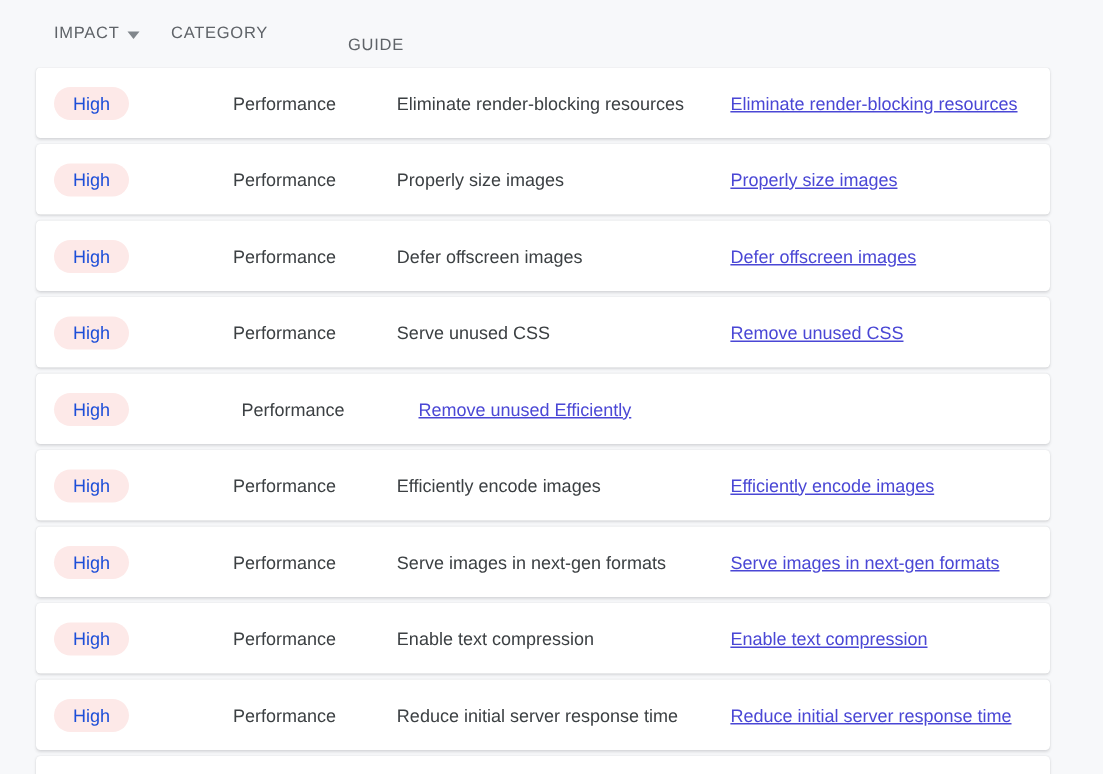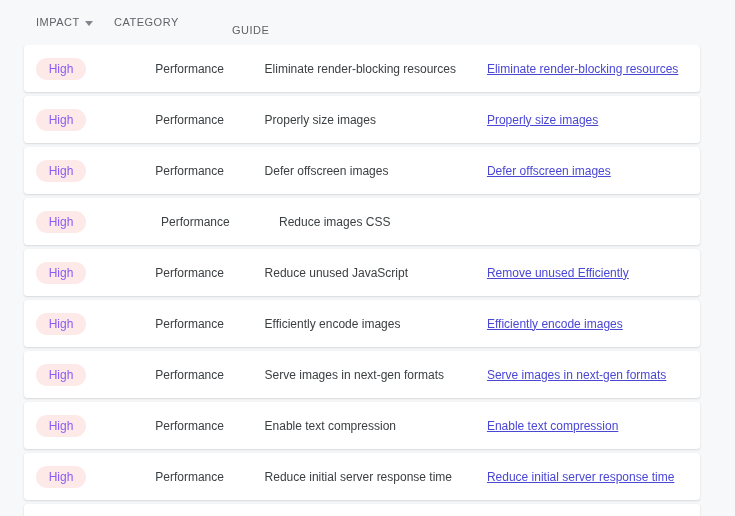--- a/index.html
+++ b/index.html
@@ -85,21 +85,21 @@
   }
   .impact-badge {
     display: inline-flex;
     align-items: center;
     justify-content: center;
     min-width: 50px;
     height: 22px;
     padding: 0 12px;
     border-radius: 11px;
     background: #fde9e8;
-    color: #8b5cf6;
+    color: #1d4ed8;
     font-size: 12px;
     box-sizing: border-box;
   }
 
   .cell-category {
     width: 118px;
     font-size: 12px;
     color: #3c4043;
     white-space: nowrap;
     padding-left: 47px;
@@ -175,29 +175,31 @@
       <div class="cell-guide">
         <span class="guide-link">Defer offscreen images</span>
       </div>
     </div>
 
     <div class="audit-row">
       <div class="cell-impact">
         <span class="impact-badge">High</span>
       </div>
       <div class="cell-category">Performance</div>
-      <div class="cell-audit">Reduce images CSS</div>
-    </div>
-
-    <div class="audit-row">
-      <div class="cell-impact">
-        <span class="impact-badge">High</span>
-      </div>
-      <div class="cell-category">Performance</div>
-      <div class="cell-audit">Reduce unused JavaScript</div>
+      <div class="cell-audit">Serve unused CSS</div>
+      <div class="cell-guide">
+        <span class="guide-link">Remove unused CSS</span>
+      </div>
+    </div>
+
+    <div class="audit-row">
+      <div class="cell-impact">
+        <span class="impact-badge">High</span>
+      </div>
+      <div class="cell-category">Performance</div>
       <div class="cell-guide">
         <span class="guide-link">Remove unused Efficiently</span>
       </div>
     </div>
 
     <div class="audit-row">
       <div class="cell-impact">
         <span class="impact-badge">High</span>
       </div>
       <div class="cell-category">Performance</div>

